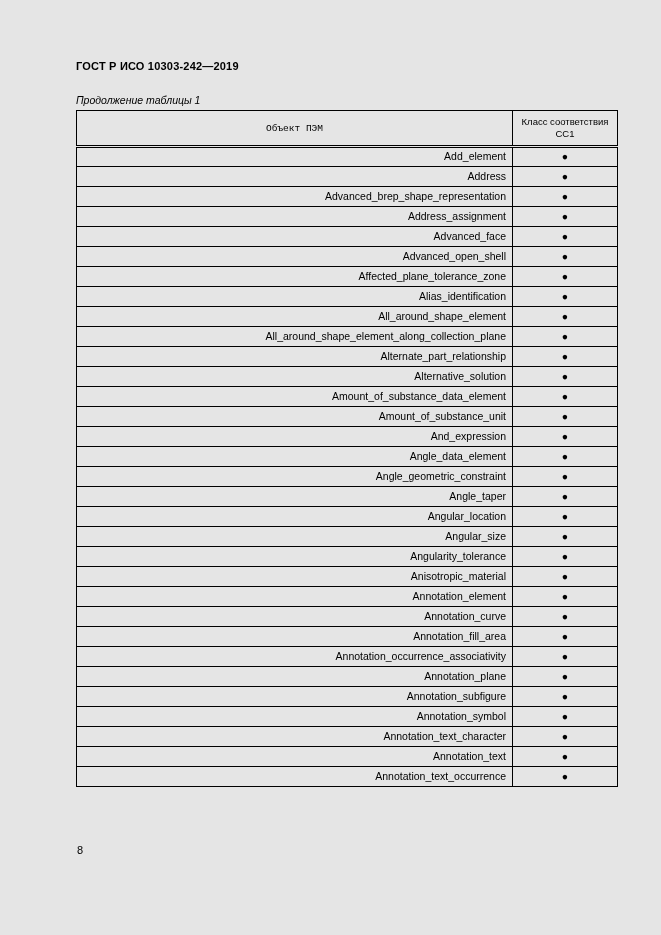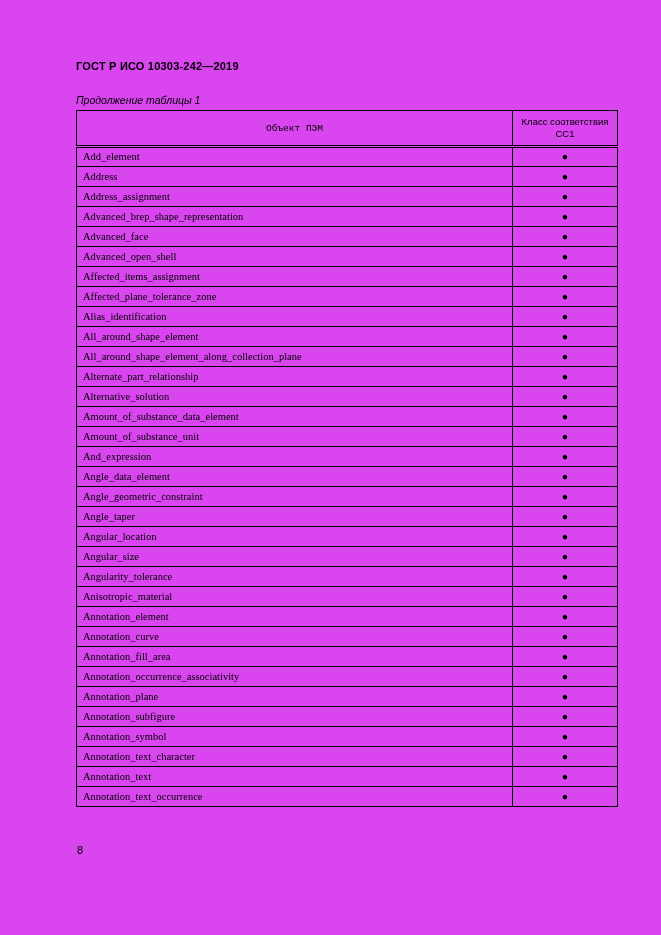--- a/index.html
+++ b/index.html
@@ -1,21 +1,21 @@
 <!DOCTYPE html>
 <html><head>
 <meta charset="utf-8">
 <style>
   * { box-sizing: border-box; }
   html, body { margin: 0; padding: 0; background: #ffffff; }
   .page {
     position: relative;
     width: 661px;
     height: 935px;
-    background: #d946ef;
+    background: #e5e5e5;
     font-family: "Liberation Sans", sans-serif;
     color: #000000;
     overflow: hidden;
   }
   .doc-title {
     position: absolute;
     left: 76px;
     top: 60px;
     font-size: 11px;
     font-weight: bold;
@@ -52,21 +52,21 @@
   }
   th.col-obj { width: 436px; font-size: 10px; font-family: Liberation Mono, monospace; }
   th.col-cc1 { width: 105px; white-space: pre-line; line-height: 1.25; }
   table.conf-table td {
     height: 20px;
     padding: 2px 6px;
     font-size: 10.5px;
     line-height: 1.1;
     vertical-align: middle;
   }
-  td.cell-name { text-align: left; font-family: Liberation Serif, serif; }
+  td.cell-name { text-align: right; }
   td.cell-cc1 { text-align: center; font-size: 9px; padding: 2px 2px; }
   .page-number {
     position: absolute;
     left: 77px;
     top: 844px;
     font-size: 11px;
   }
 </style>
 </head>
 <body>
@@ -87,37 +87,33 @@
     <tbody id="rows">
         <tr>
           <td class="cell-name">Add_element</td>
           <td class="cell-cc1">●</td>
         </tr>
         <tr>
           <td class="cell-name">Address</td>
           <td class="cell-cc1">●</td>
         </tr>
         <tr>
+          <td class="cell-name">Advanced_brep_shape_representation</td>
+          <td class="cell-cc1">●</td>
+        </tr>
+        <tr>
           <td class="cell-name">Address_assignment</td>
           <td class="cell-cc1">●</td>
         </tr>
         <tr>
-          <td class="cell-name">Advanced_brep_shape_representation</td>
-          <td class="cell-cc1">●</td>
-        </tr>
-        <tr>
           <td class="cell-name">Advanced_face</td>
           <td class="cell-cc1">●</td>
         </tr>
         <tr>
           <td class="cell-name">Advanced_open_shell</td>
-          <td class="cell-cc1">●</td>
-        </tr>
-        <tr>
-          <td class="cell-name">Affected_items_assignment</td>
           <td class="cell-cc1">●</td>
         </tr>
         <tr>
           <td class="cell-name">Affected_plane_tolerance_zone</td>
           <td class="cell-cc1">●</td>
         </tr>
         <tr>
           <td class="cell-name">Alias_identification</td>
           <td class="cell-cc1">●</td>
         </tr>

